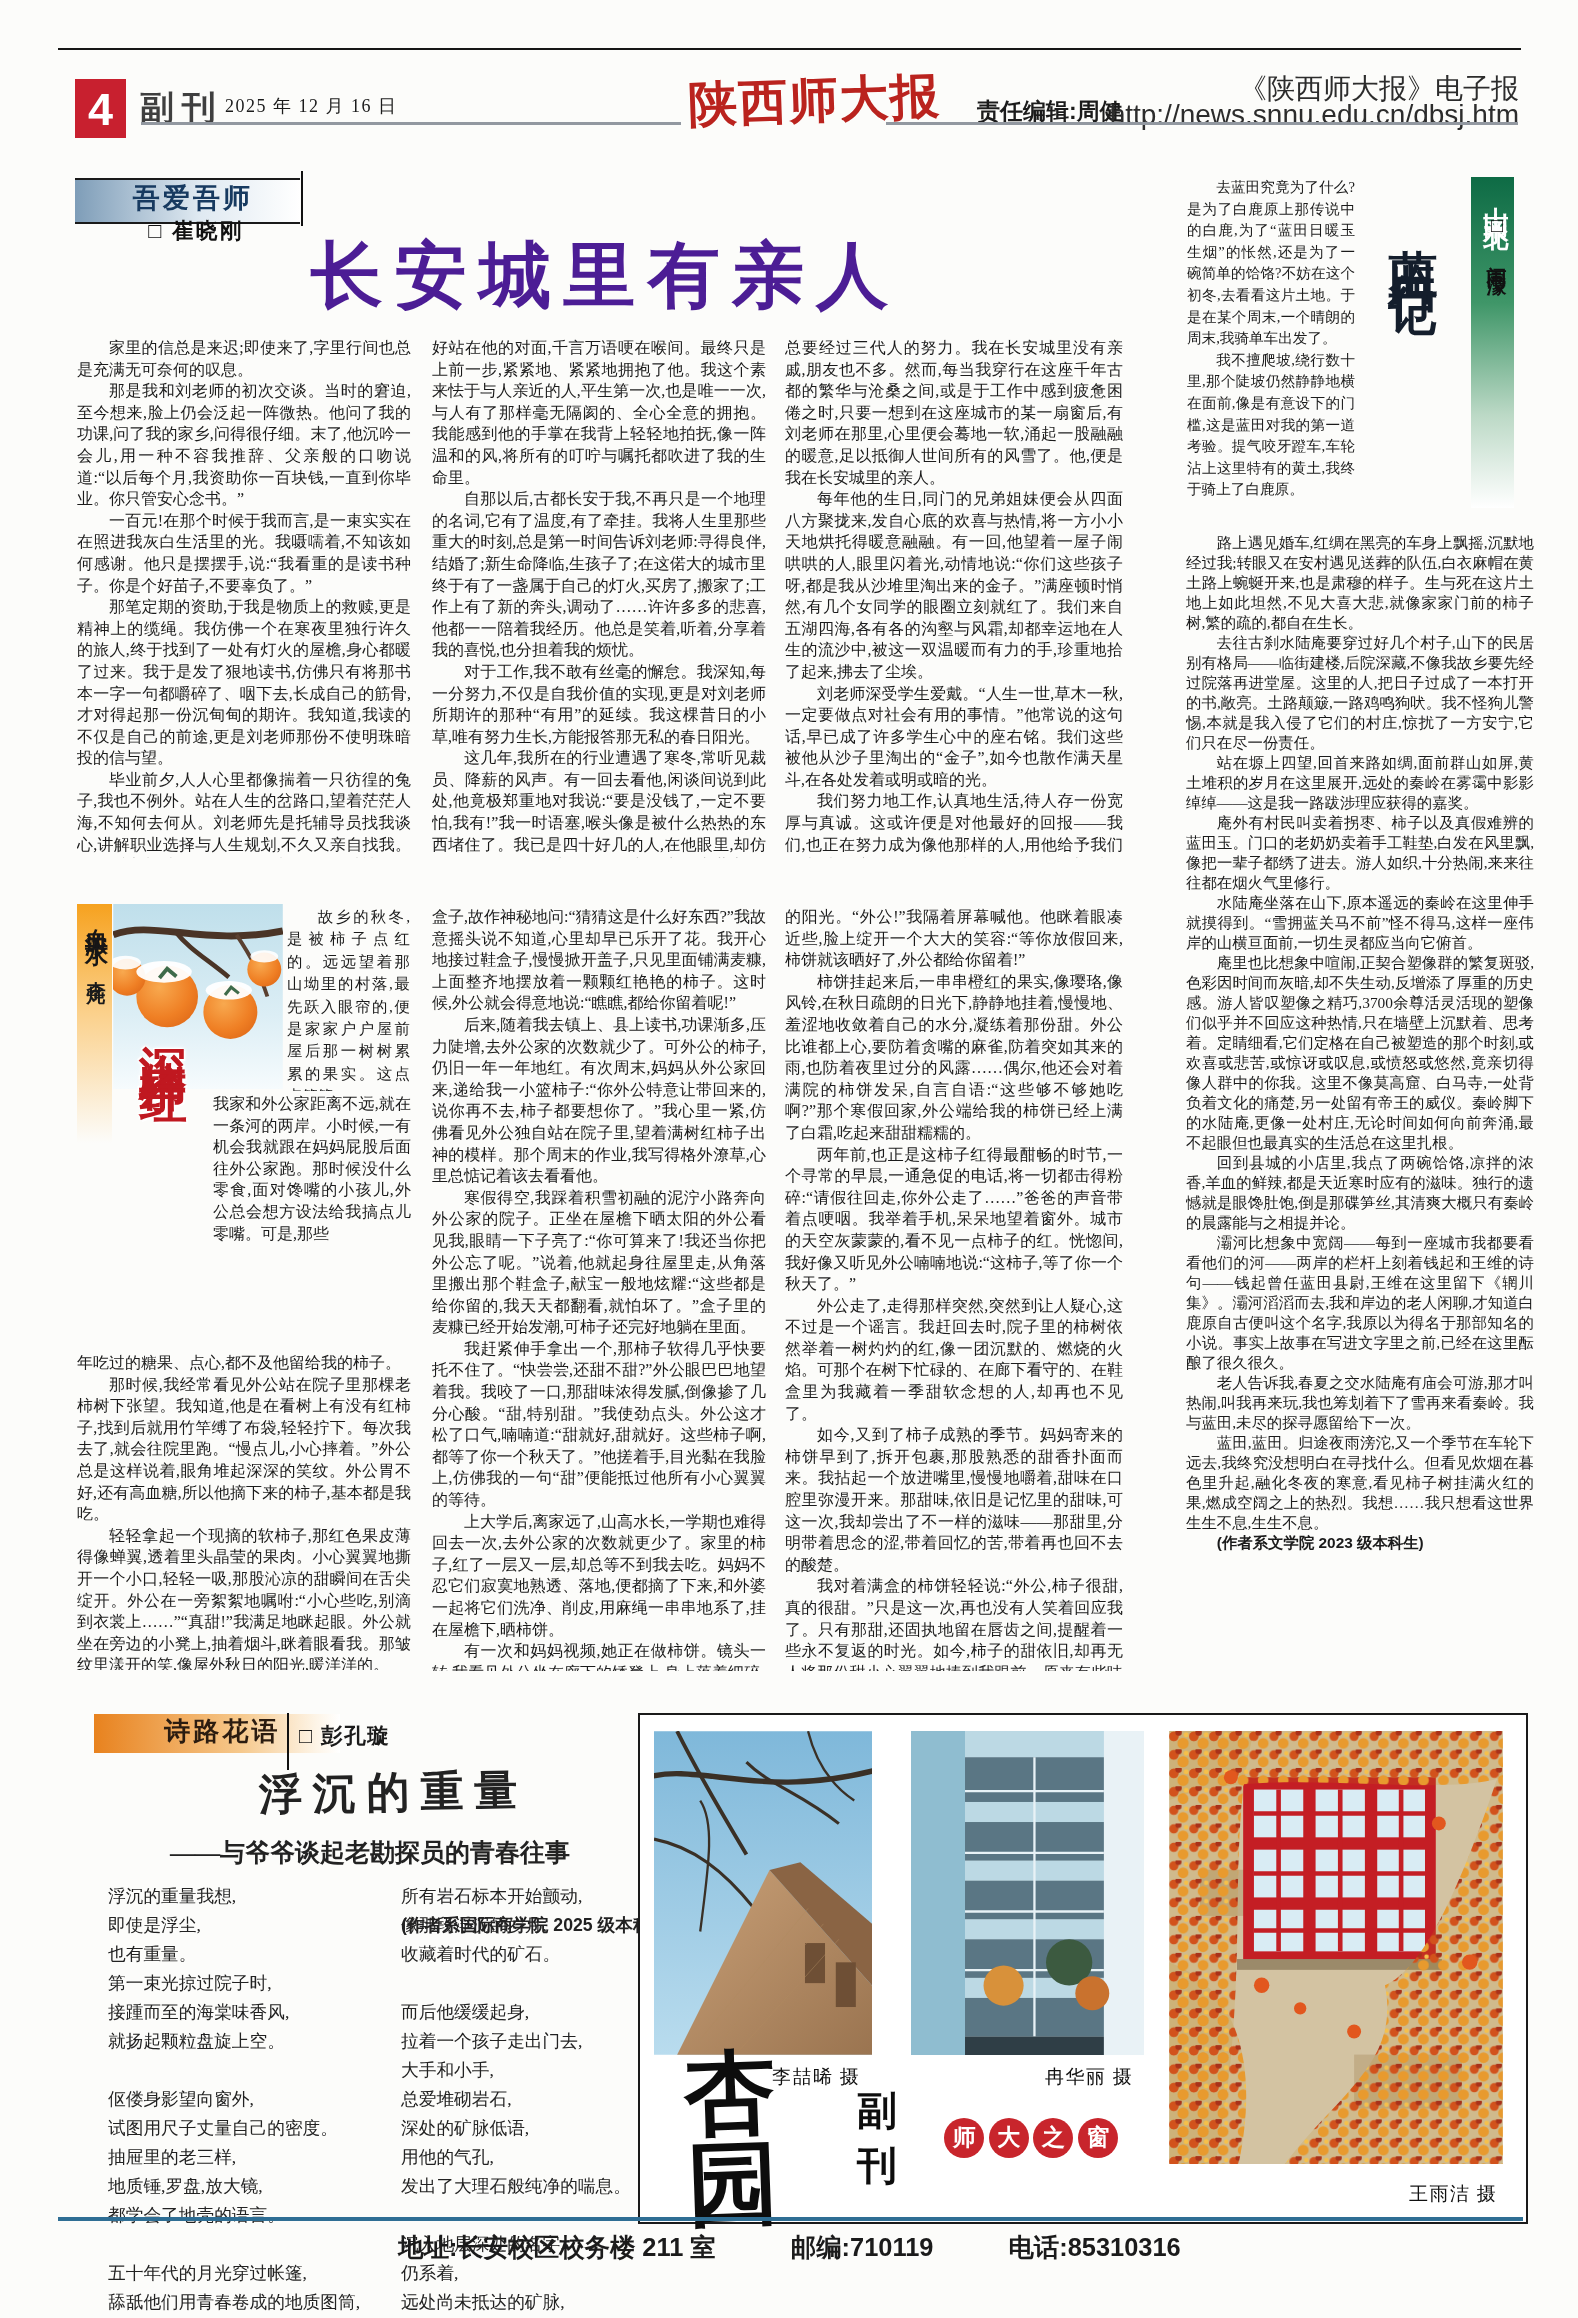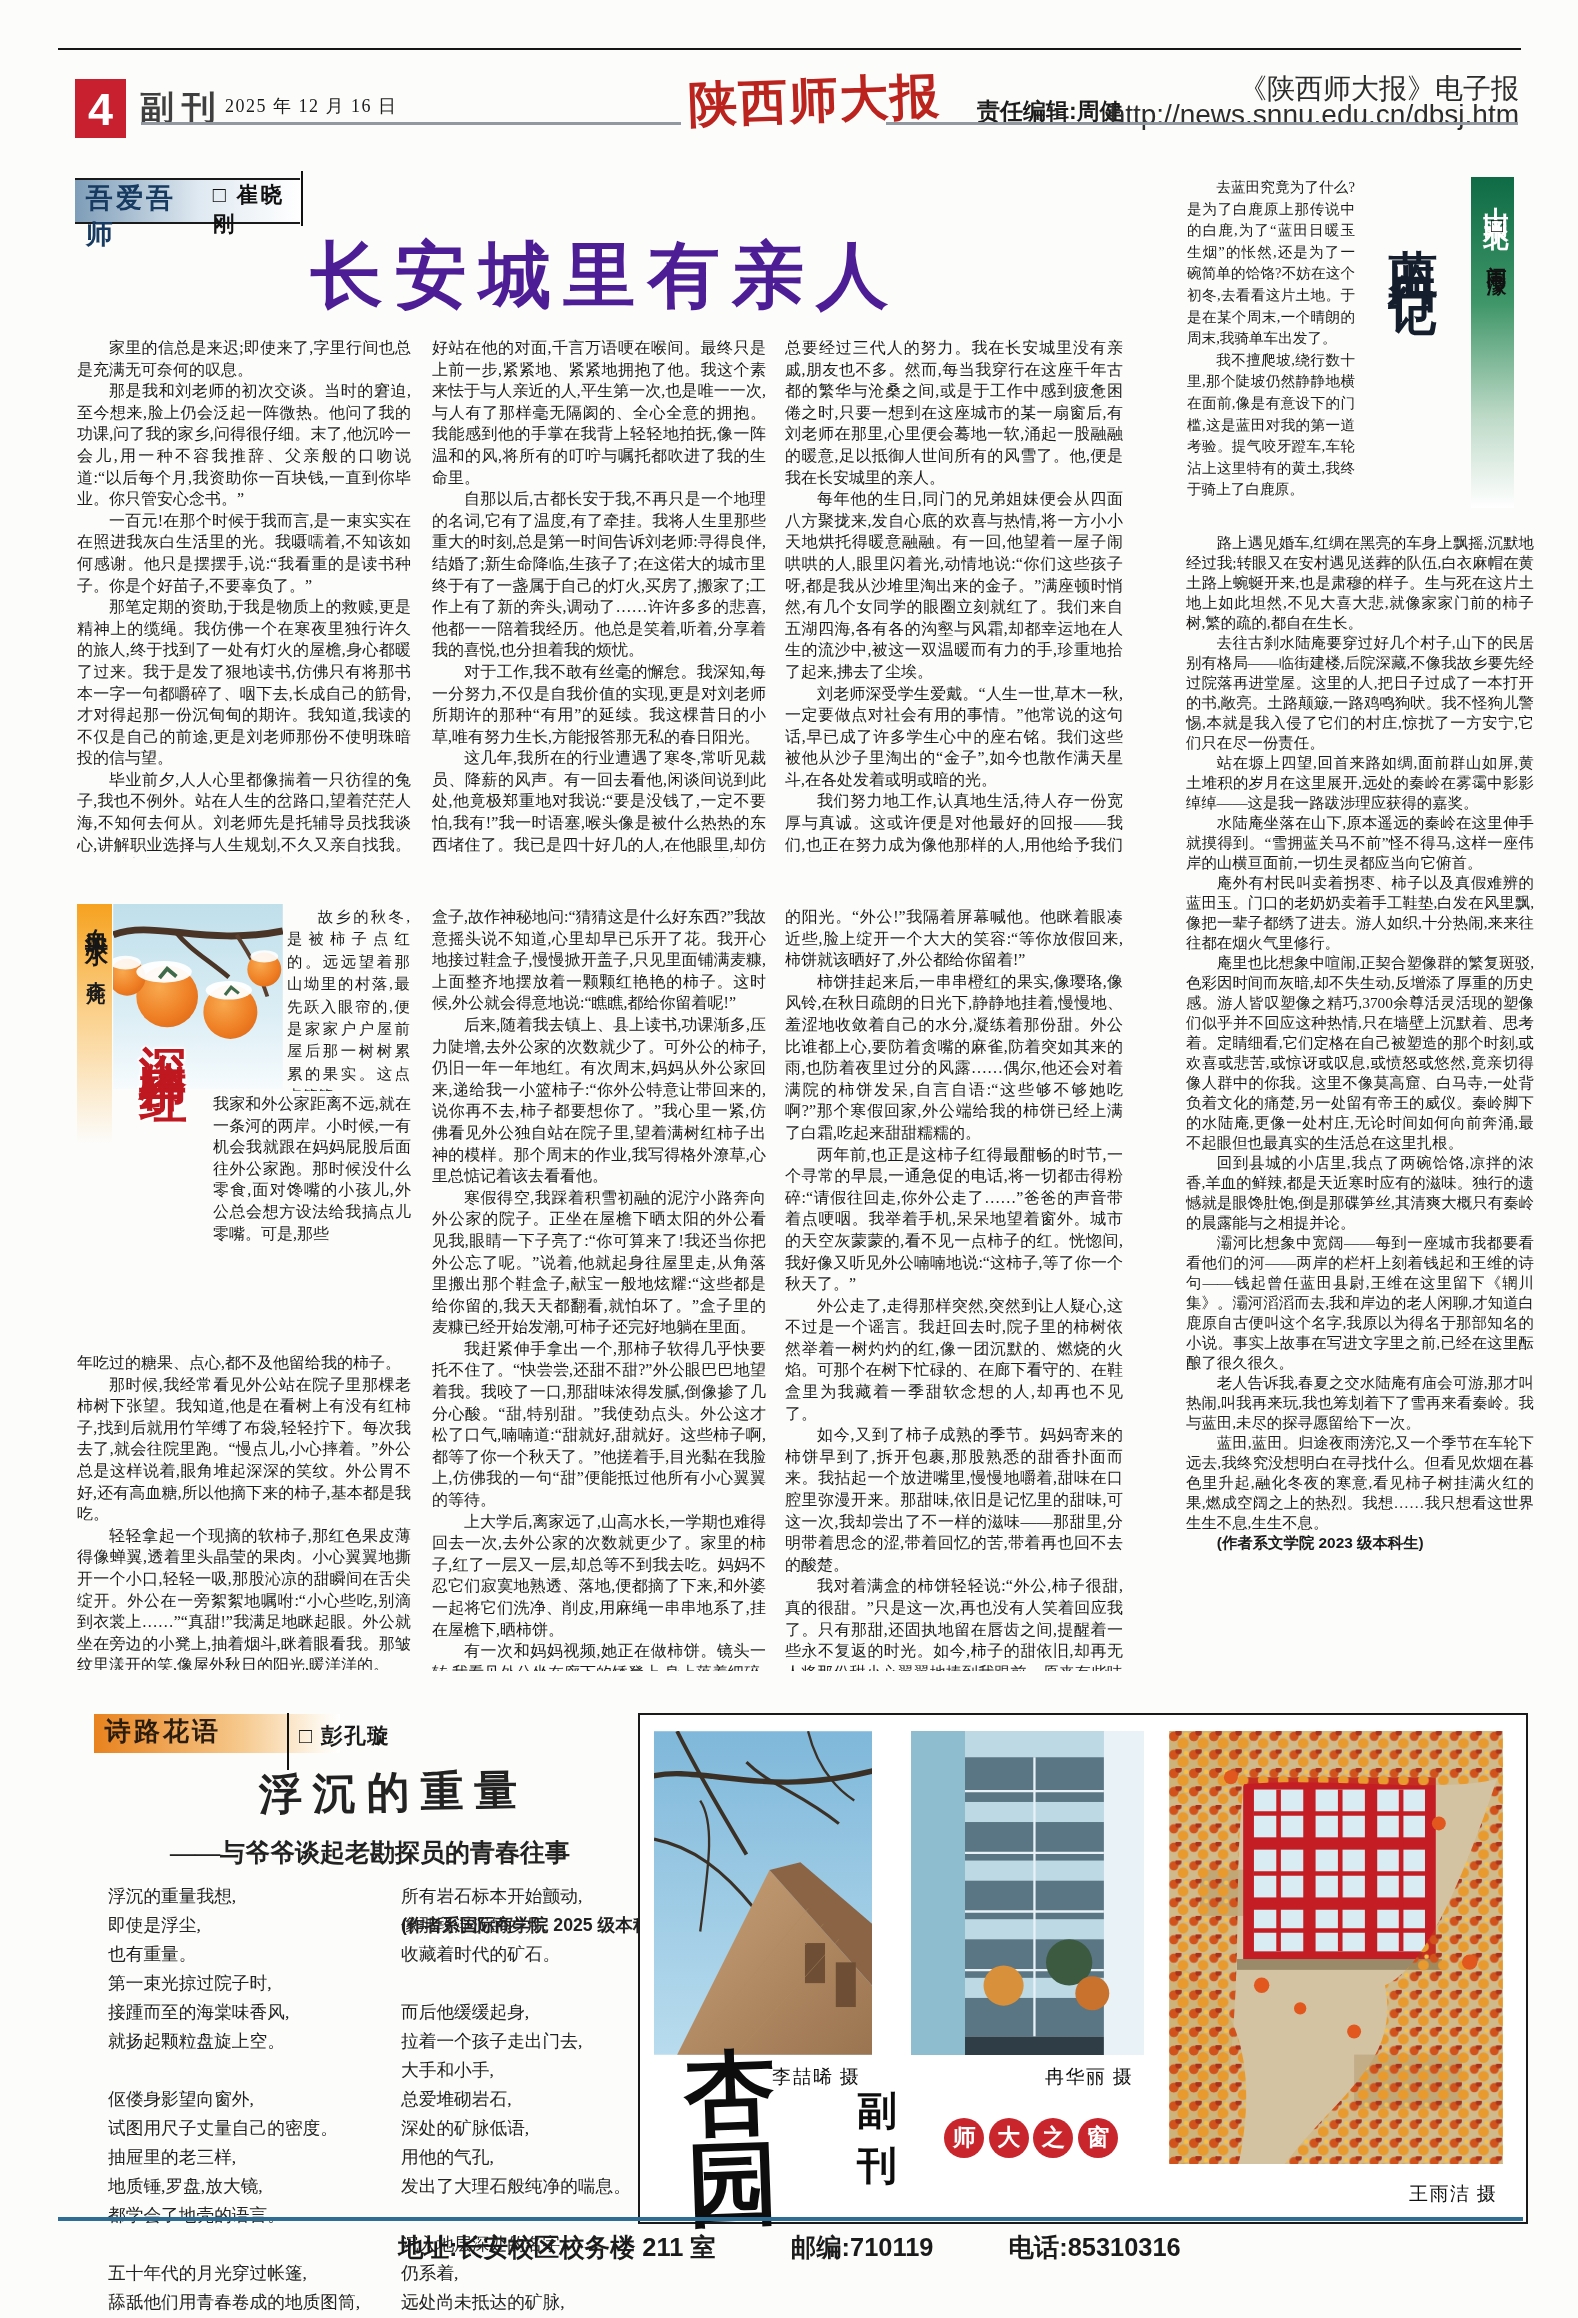--- a/index.html
+++ b/index.html
@@ -14,21 +14,21 @@
   #section-name{left:140px;top:85px;font-size:34px;font-weight:bold;color:#3f3f3f;letter-spacing:7.7px;}
   #header-date{left:225px;top:94px;font-size:18px;letter-spacing:1.5px;}
   #masthead{left:688px;top:68px;font-size:49px;font-weight:bold;color:#ba231e;
         transform:rotate(-2deg);letter-spacing:1.5px;}
   #editor{left:977px;top:96px;font-size:23px;font-weight:bold;}
   #eedition{right:60px;top:76px;font-size:28px;text-align:right;color:#2c2c2c;line-height:26px;}
   .gray-rule{height:3.1px;background:#9298a0;}
   #rule-left{left:141px;top:122px;width:540px;}
   #rule-right{left:886px;top:122px;width:632px;}
   
-  .label-box{display:flex;font-weight:bold;}
+  .label-box{display:flex;align-items:center;font-weight:bold;flex-direction:column;}
   #label-teacher{left:75px;top:178px;width:225px;height:42px;
         background:linear-gradient(90deg,#7e9db8,#dfe9f1 55%,#ffffff);
         border-top:2.3px solid #1a1a1a;border-bottom:2.3px solid #1a1a1a;}
   #label-teacher .cat{font-size:27px;color:#173a60;margin-left:10.8px;letter-spacing:3.1px;}
   .label-author{font-size:21.6px;color:#111;font-weight:bold;margin-left:17px;letter-spacing:2.3px;}
   .vbar{width:2.3px;background:#111;}
   #bar-teacher{left:301px;top:171px;height:55px;}
   #label-poem{left:94px;top:1714px;width:246px;height:39px;
         background:linear-gradient(90deg,#e8821e,#f6c98d 60%,#fdf4e6 90%,#ffffff);}
   #label-poem .cat{font-size:26px;color:#2b1c10;margin-left:10.8px;letter-spacing:3.1px;}
@@ -158,22 +158,22 @@
   <div id="blue-title" class="abs">蓝田行记</div>
   <div id="label-mountain" class="abs">
     <span class="cat">山南水北</span>
     <span class="la">□ 闫雨濛</span>
   </div>
   <div id="blue-body" class="col">
     <div>
         <p>路上遇见婚车,红绸在黑亮的车身上飘摇,沉默地经过我;转眼又在安村遇见送葬的队伍,白衣麻帽在黄土路上蜿蜒开来,也是肃穆的样子。生与死在这片土地上如此坦然,不见大喜大悲,就像家家门前的柿子树,繁的疏的,都自在生长。</p>
         <p>去往古刹水陆庵要穿过好几个村子,山下的民居别有格局——临街建楼,后院深藏,不像我故乡要先经过院落再进堂屋。这里的人,把日子过成了一本打开的书,敞亮。土路颠簸,一路鸡鸣狗吠。我不怪狗儿警惕,本就是我入侵了它们的村庄,惊扰了一方安宁,它们只在尽一份责任。</p>
         <p>站在塬上四望,回首来路如绸,面前群山如屏,黄土堆积的岁月在这里展开,远处的秦岭在雾霭中影影绰绰——这是我一路跋涉理应获得的嘉奖。</p>
+        <p>庵外有村民叫卖着拐枣、柿子以及真假难辨的蓝田玉。门口的老奶奶卖着手工鞋垫,白发在风里飘,像把一辈子都绣了进去。游人如织,十分热闹,来来往往都在烟火气里修行。</p>
         <p>水陆庵坐落在山下,原本遥远的秦岭在这里伸手就摸得到。“雪拥蓝关马不前”怪不得马,这样一座伟岸的山横亘面前,一切生灵都应当向它俯首。</p>
-        <p>庵外有村民叫卖着拐枣、柿子以及真假难辨的蓝田玉。门口的老奶奶卖着手工鞋垫,白发在风里飘,像把一辈子都绣了进去。游人如织,十分热闹,来来往往都在烟火气里修行。</p>
         <p>庵里也比想象中喧闹,正契合塑像群的繁复斑驳,色彩因时间而灰暗,却不失生动,反增添了厚重的历史感。游人皆叹塑像之精巧,3700余尊活灵活现的塑像们似乎并不回应这种热情,只在墙壁上沉默着、思考着。定睛细看,它们定格在自己被塑造的那个时刻,或欢喜或悲苦,或惊讶或叹息,或愤怒或悠然,竟亲切得像人群中的你我。这里不像莫高窟、白马寺,一处背负着文化的痛楚,另一处留有帝王的威仪。秦岭脚下的水陆庵,更像一处村庄,无论时间如何向前奔涌,最不起眼但也最真实的生活总在这里扎根。</p>
         <p>回到县城的小店里,我点了两碗饸饹,凉拌的浓香,羊血的鲜辣,都是天近寒时应有的滋味。独行的遗憾就是眼馋肚饱,倒是那碟笋丝,其清爽大概只有秦岭的晨露能与之相提并论。</p>
         <p>灞河比想象中宽阔——每到一座城市我都要看看他们的河——两岸的栏杆上刻着钱起和王维的诗句——钱起曾任蓝田县尉,王维在这里留下《辋川集》。灞河滔滔而去,我和岸边的老人闲聊,才知道白鹿原自古便叫这个名字,我原以为得名于那部知名的小说。事实上故事在写进文字里之前,已经在这里酝酿了很久很久。</p>
         <p>老人告诉我,春夏之交水陆庵有庙会可游,那才叫热闹,叫我再来玩,我也筹划着下了雪再来看秦岭。我与蓝田,未尽的探寻愿留给下一次。</p>
         <p>蓝田,蓝田。归途夜雨滂沱,又一个季节在车轮下远去,我终究没想明白在寻找什么。但看见炊烟在暮色里升起,融化冬夜的寒意,看见柿子树挂满火红的果,燃成空阔之上的热烈。我想……我只想看这世界生生不息,生生不息。</p>
       </div>
     <p class="attr" style="text-indent:2em">(作者系文学院 2023 级本科生)</p>
   </div>
 
   <div id="label-blood" class="abs">

